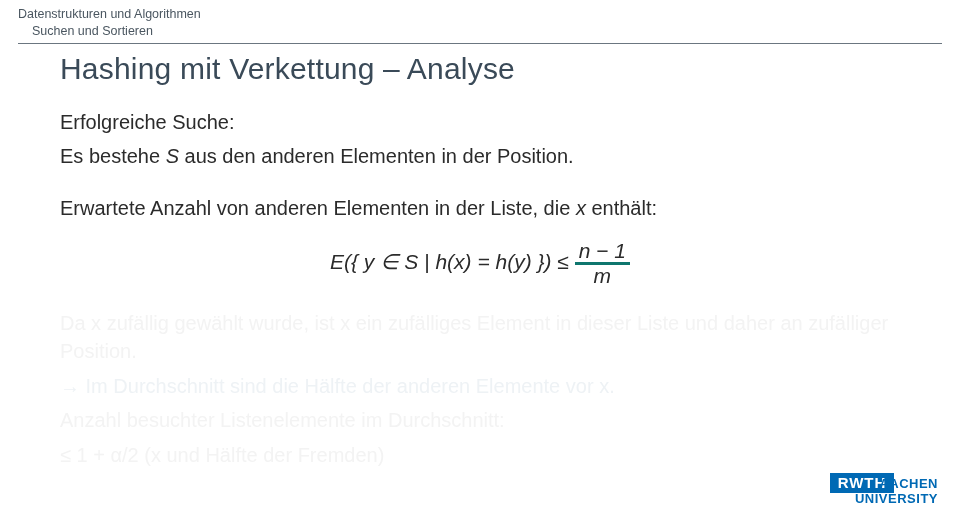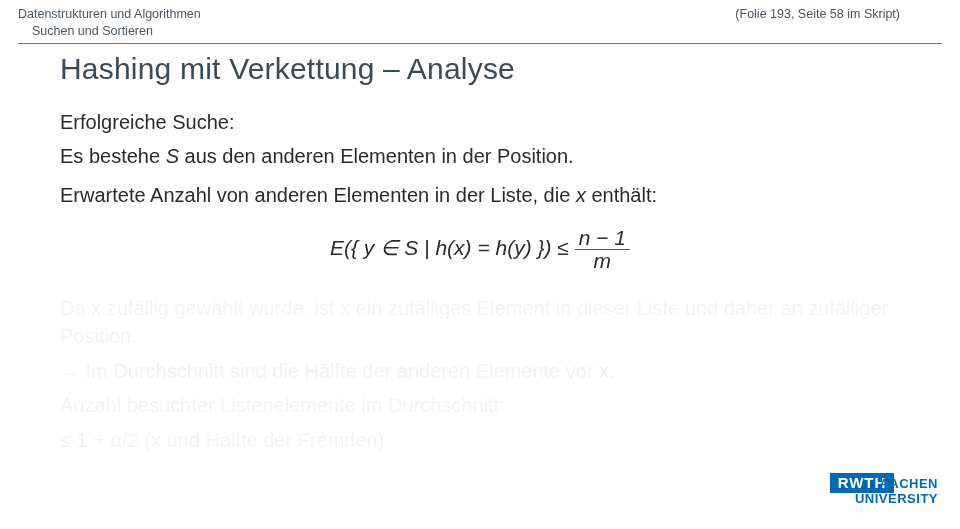--- a/index.html
+++ b/index.html
@@ -17,45 +17,44 @@
   .title { font-size: 30px; font-weight: 400; color: #3a4a58; letter-spacing: .2px; }
   .body { padding: 22px 60px 0 60px; font-size: 20px; line-height: 1.42; color: #2b2b2b; font-weight: 300; }
   .body p { margin-bottom: 6px; }
   .formula { text-align: center; font-size: 21px; margin: 18px 0 22px 0; font-style: italic; }
   .faded { color: #f3f3f3; }
   .faded-blue { color: #eef2f5; }
   .logo { position: absolute; right: 22px; bottom: 14px; text-align: center; }
   .logo svg { display: block; }
   .it { font-style: italic; }
   .frac { display: inline-block; vertical-align: middle; text-align: center; line-height: 1.05; font-style: italic; }
-  .frac .num { display: block; border-bottom: 1px solid #0f766e; padding: 0 4px; }
+  .frac .num { display: block; border-bottom: 3px solid #0f766e; padding: 0 4px; }
   .frac .den { display: block; padding: 0 4px; }
 </style>
 </head>
 <body>
 
 <div class="header">
   <div class="header-row">
     <span>Datenstrukturen und Algorithmen</span>
-    <span>(Folie 193, Seite 58 im Skript)</span>
   </div>
   <div class="indent1">Suchen und Sortieren</div>
 </div>
 <div class="rule"></div>
 
 <div class="title-block">
   <div class="title">Hashing mit Verkettung – Analyse</div>
 </div>
 
 <div class="body">
   <p>Erfolgreiche Suche:</p>
   <p>
     <span>Es bestehe </span><span class="it">S</span><span> aus den anderen Elementen in der Position.</span>
   </p>
-  <p style="margin-top:10px;">
+  <p style="margin-top:23px;">
     <span>Erwartete Anzahl von anderen Elementen in der Liste, die </span><span class="it">x</span><span> enthält:</span>
   </p>
 
   <div class="formula">
     <span>E({ y ∈ S | h(x) = h(y) }) ≤ </span><span class="frac"><span class="num">n − 1</span><span class="den">m</span></span>
   </div>
 
   <p class="faded">Da x zufällig gewählt wurde, ist x ein zufälliges Element in dieser Liste und daher an zufälliger Position.</p>
   <p class="faded-blue" style="margin-top:4px;">→ Im Durchschnitt sind die Hälfte der anderen Elemente vor x.</p>
   <p class="faded" style="margin-top:4px;">Anzahl besuchter Listenelemente im Durchschnitt:</p>

